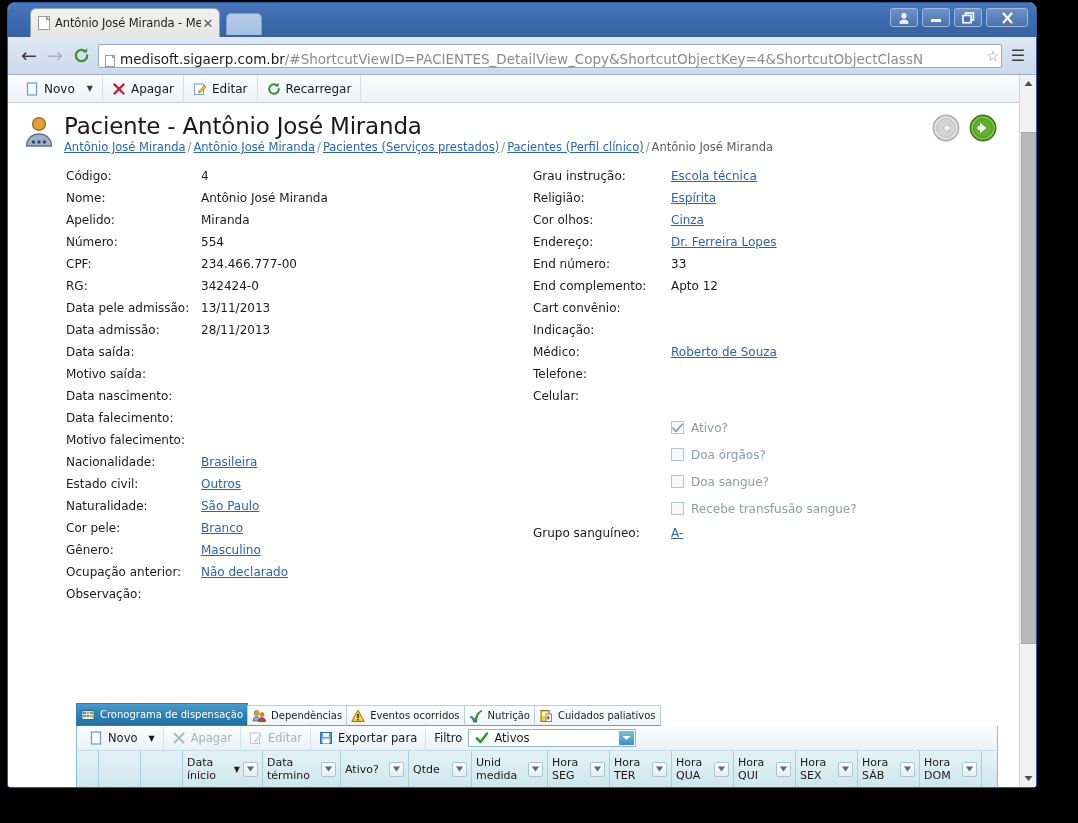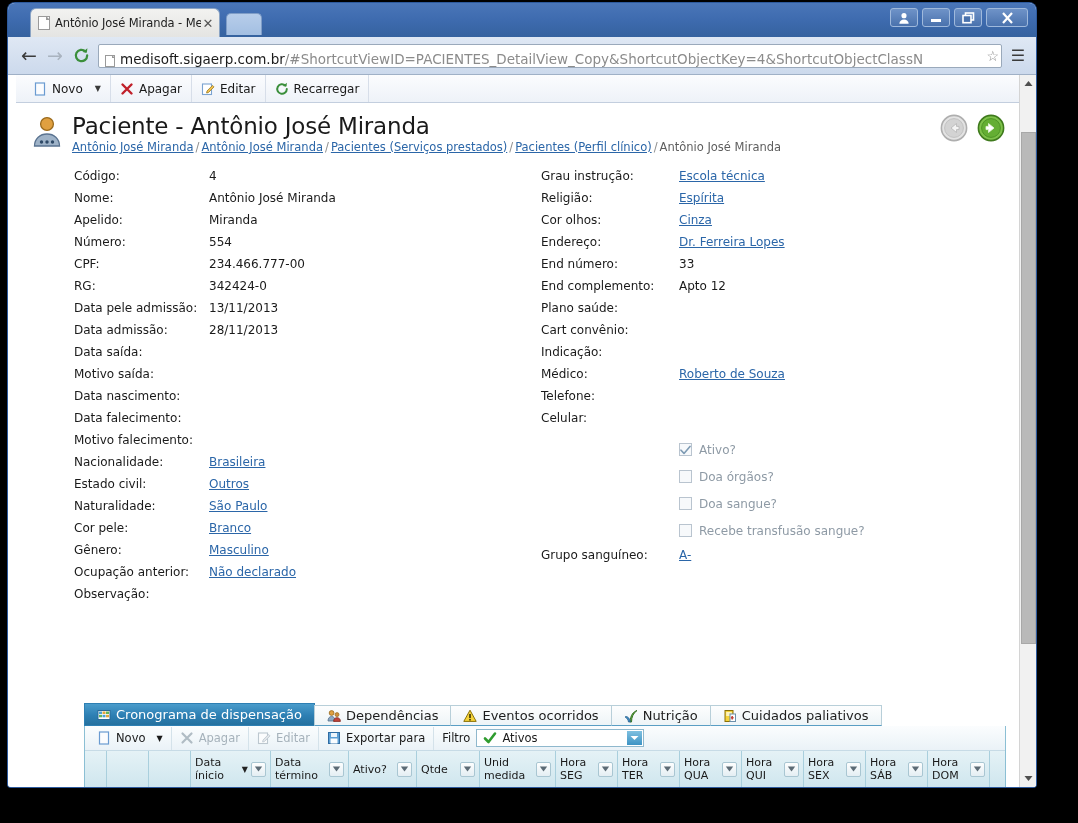--- a/index.html
+++ b/index.html
@@ -114,21 +114,21 @@
   #omnibox .star { position: absolute; right: 2px; top: 3px; color: #8b8b8b; font-size: 14px; }
   .menu-btn { width: 20px; flex: 0 0 auto; text-align: center; font-size: 16px; color: #3a3a3a; }
 
   
   #viewport {
     position: absolute; left: 0; top: 72px;
     width: 1028px; height: 712px;
     background: #ffffff; overflow: hidden;
   }
   #page {
-    position: absolute; left: 8px; top: 0; width: 1011px; height: 712px;
+    position: absolute; left: 0; top: 0; width: 1011px; height: 712px;
     background: #fff; overflow: hidden;
   }
 
   
   #app-toolbar {
     height: 28px; background: linear-gradient(to bottom,#fbfcfe 0%,#eef2f8 100%);
     border-bottom: 1px solid #c3ced e; border-bottom: 1px solid #c3cede;
     display: flex; align-items: stretch;
     padding-left: 8px;
   }
@@ -179,21 +179,21 @@
   .chk svg { display: block; }
   .check-label { font-size: 12px; color: #8e9aa5; }
 
   
   #bottom-panel {
     position: absolute; left: 68px; top: 628px; width: 922px; height: 145px;
   }
   #tabbar { display: flex; align-items: flex-end; height: 23px; }
   .panel-tab {
     height: 21px; display: flex; align-items: center; justify-content: space-between;
-    gap: 5px; padding: 0 12px; font-size: 13px;
+    gap: 5px; padding: 0 4px; font-size: 10px;
     background: linear-gradient(to bottom,#fdfefe 0%,#eef4f7 100%);
     border: 1px solid #b8cfd9; border-bottom: 1px solid #5a9ec4;
     color: #1d1d1d; white-space: nowrap; cursor: default;
     margin-right: -1px;
   }
   .panel-tab.active {
     height: 23px;
     background: linear-gradient(to bottom,#4a9ccb 0%,#2d7fb3 55%,#24719f 100%);
     border: 1px solid #2d7fb3; border-bottom: 1px solid #2d7fb3;
     color: #ffffff;
@@ -476,24 +476,20 @@
             </div>
             <div class="field-row">
               <span class="field-label">End número:</span>
               <span class="field-value">33</span>
             </div>
             <div class="field-row">
               <span class="field-label">End complemento:</span>
               <span class="field-value">Apto 12</span>
             </div>
             <div class="field-row">
-              <span class="field-label">Plano saúde:</span>
-              <span class="field-value"></span>
-            </div>
-            <div class="field-row">
               <span class="field-label">Cart convênio:</span>
               <span class="field-value"></span>
             </div>
             <div class="field-row">
               <span class="field-label">Indicação:</span>
               <span class="field-value"></span>
             </div>
             <div class="field-row">
               <span class="field-label">Médico:</span>
               <a class="field-value link" href="#">Roberto de Souza</a>

